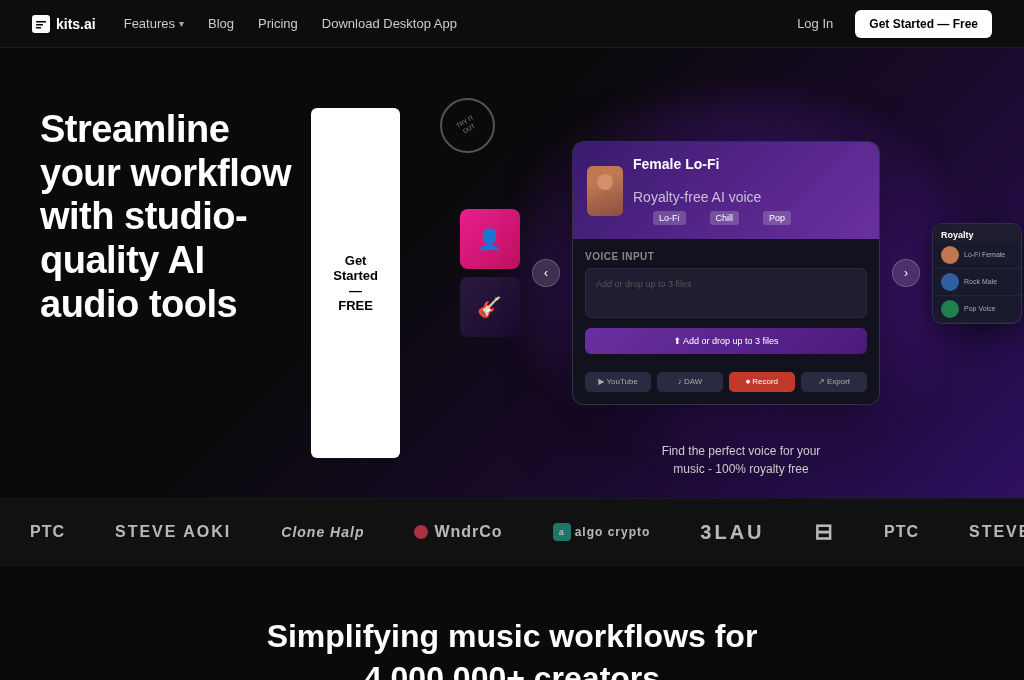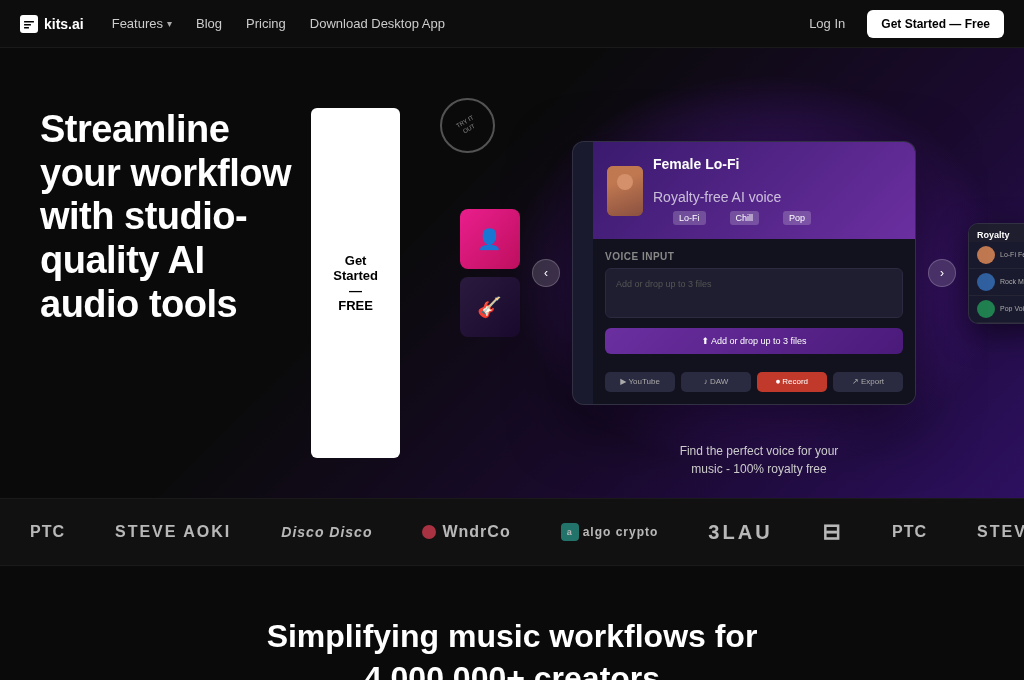--- a/index.html
+++ b/index.html
@@ -10,21 +10,21 @@
       width: 1024px;
       min-height: 680px;
       overflow-x: hidden;
     }
 
     
     nav {
       display: flex;
       align-items: center;
       justify-content: space-between;
-      padding: 0 20px;
+      padding: 0 32px;
       height: 48px;
       background: #0d0d0d;
       border-bottom: 1px solid #1a1a1a;
       position: relative;
       z-index: 10;
     }
     .nav-left {
       display: flex;
       align-items: center;
       gap: 28px;
@@ -181,24 +181,23 @@
       color: #fff;
       font-size: 12px;
       z-index: 5;
       flex-shrink: 0;
     }
 
     .main-card {
       background: #1a1a2e;
       border-radius: 12px;
       overflow: hidden;
-      width: 344px;
+      width: 308px;
       box-shadow: 0 20px 60px rgba(0,0,0,0.6);
       border: 1px solid rgba(255,255,255,0.1);
-      padding-left: 20px;
     }
 
     .card-header {
       background: linear-gradient(135deg, #3a1a6e, #6b2fa0);
       padding: 14px;
       display: flex;
       align-items: center;
       gap: 10px;
     }
     .card-avatar {
@@ -602,21 +601,21 @@
 
 <div class="logos-section">
   <div class="logos-track">
     <div class="logo-item">
       <span class="logo-text-item">PTC</span>
     </div>
     <div class="logo-item">
       <span class="logo-text-item" style="letter-spacing:2px;">STEVE AOKI</span>
     </div>
     <div class="logo-item">
-      <span class="logo-text-item serif" style="font-style:italic; font-size:14px;">Disco Disco</span>
+      <span class="logo-text-item serif" style="font-style:italic; font-size:14px;">Clone Halp</span>
     </div>
     <div class="logo-item">
       <span class="logo-text-item" style="display:flex; align-items:center; gap:6px;">
         <span style="width:14px;height:14px;background:#e94057;border-radius:50%;display:inline-block;"></span>WndrCo
       </span>
     </div>
     <div class="logo-item">
       <span class="logo-text-item" style="font-size:12px; display:flex; align-items:center; gap:4px;">
         <span style="width:18px;height:18px;background:#2a9d8f;border-radius:4px;display:inline-flex;align-items:center;justify-content:center;font-size:9px;">a</span>algo crypto
       </span>

